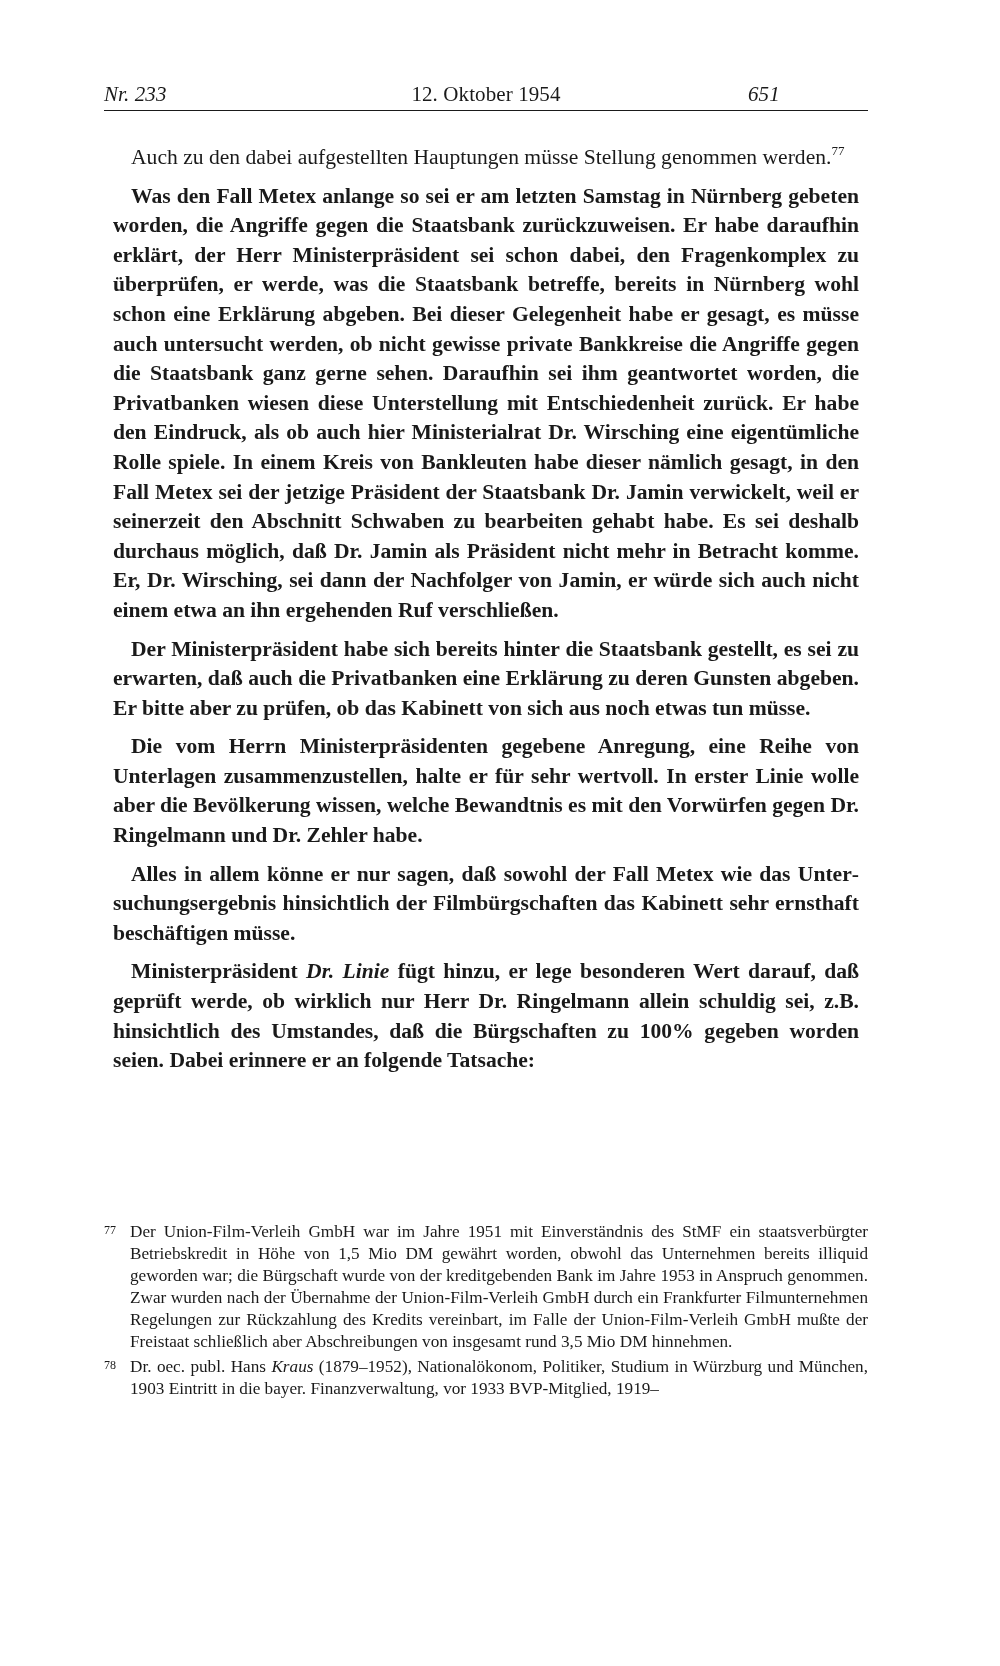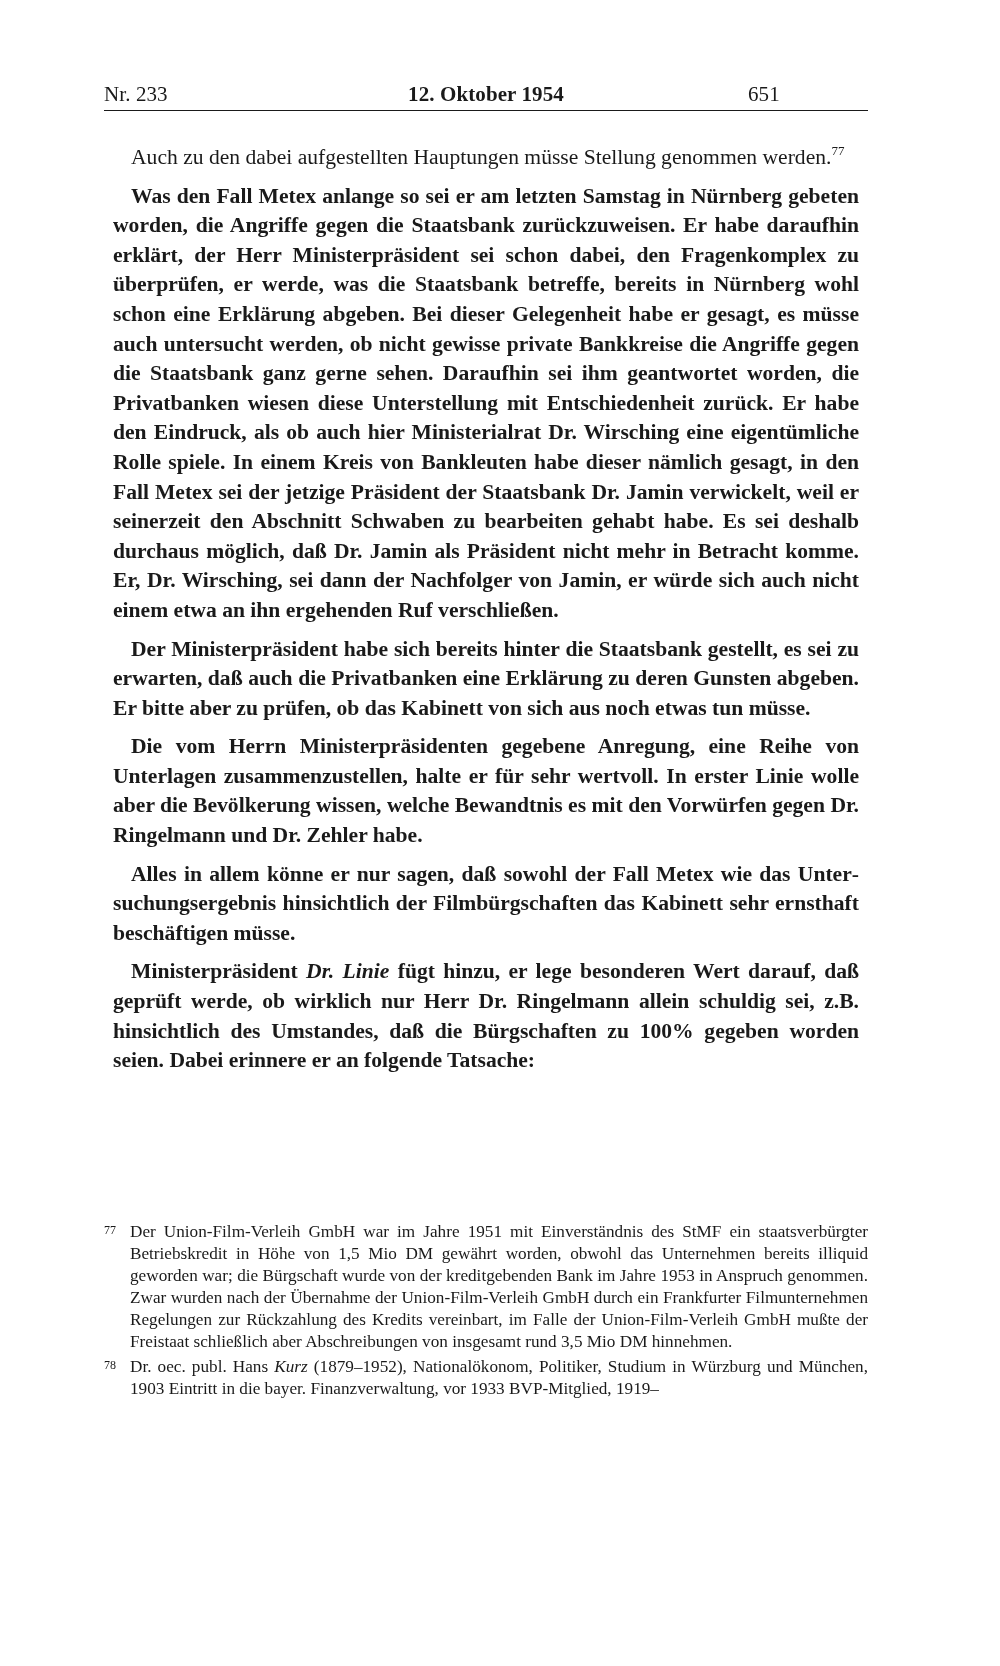--- a/index.html
+++ b/index.html
@@ -24,22 +24,22 @@
     .running-head {
       display: flex;
       justify-content: space-between;
       align-items: baseline;
       font-size: 21px;
       line-height: 28px;
       padding-bottom: 2px;
       border-bottom: 1.3px solid #1a1a1a;
       letter-spacing: 0.1px;
     }
-    .running-head .center { flex: 1; text-align: center; font-weight: bold; }
-    .running-head .left, .running-head .right { width: 120px; }
+    .running-head .center { flex: 1; text-align: center; }
+    .running-head .left, .running-head .right { width: 120px; font-style: italic; }
     .running-head .right { text-align: left; }
 
     .body-text {
       margin-top: 32px;
       font-size: 21.6px;
       line-height: 29.6px;
       text-align: justify;
       hyphens: manual;
     }
     .body-text p {
@@ -96,15 +96,15 @@
   </div>
 </div>
 
 <div class="footnotes">
   <div class="fn">
     <span class="fn-num">77</span>
     <span>Der Union-Film-Verleih GmbH war im Jahre 1951 mit Einverständnis des StMF ein staats­verbürgter Betriebskredit in Höhe von 1,5 Mio DM gewährt worden, obwohl das Unter­nehmen bereits illiquid geworden war; die Bürgschaft wurde von der kreditgebenden Bank im Jahre 1953 in Anspruch genommen. Zwar wurden nach der Übernahme der Union-Film-Verleih GmbH durch ein Frankfurter Filmunternehmen Regelungen zur Rückzahlung des Kredits vereinbart, im Falle der Union-Film-Verleih GmbH mußte der Freistaat schließlich aber Abschreibungen von insgesamt rund 3,5 Mio DM hinnehmen.</span>
   </div>
   <div class="fn">
     <span class="fn-num">78</span>
-    <span>Dr. oec. publ. Hans </span><em>Kurz</em><span> (1879–1952), Nationalökonom, Politiker, Studium in Würzburg und München, 1903 Eintritt in die bayer. Finanzverwaltung, vor 1933 BVP-Mitglied, 1919–</span>
+    <span>Dr. oec. publ. Hans </span><em>Kraus</em><span> (1879–1952), Nationalökonom, Politiker, Studium in Würzburg und München, 1903 Eintritt in die bayer. Finanzverwaltung, vor 1933 BVP-Mitglied, 1919–</span>
   </div>
 </div>
 
 </body></html>

